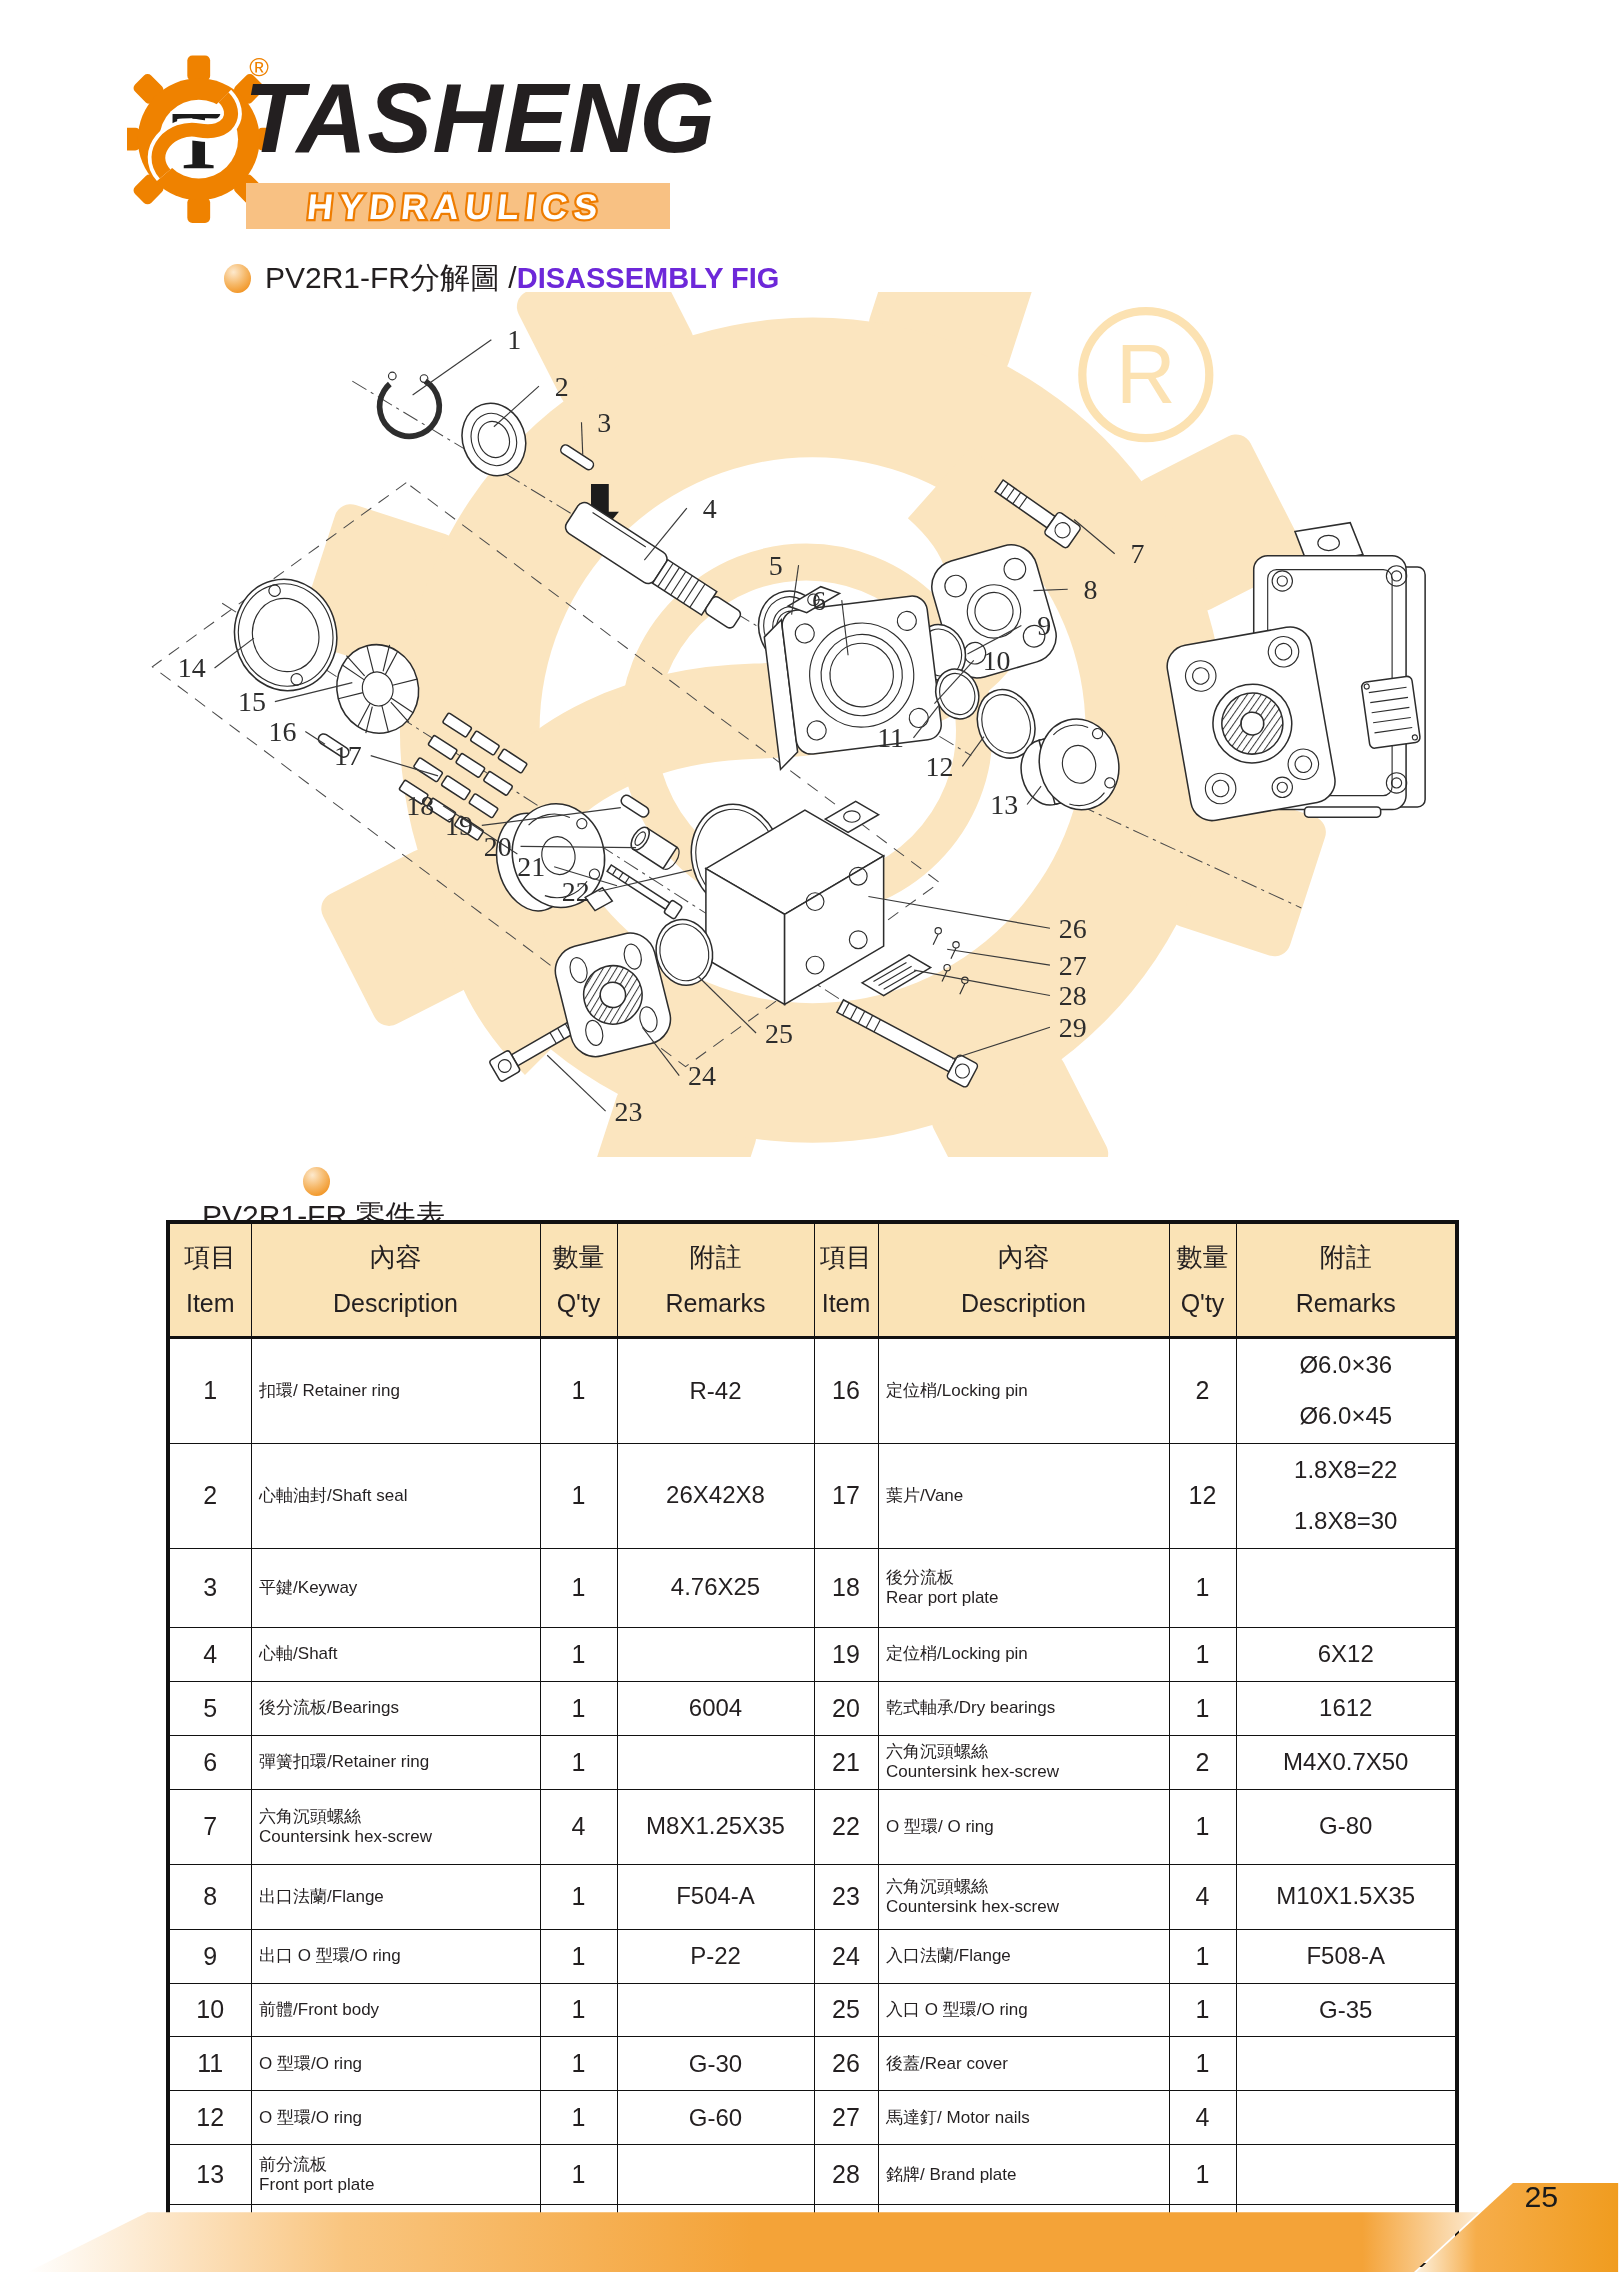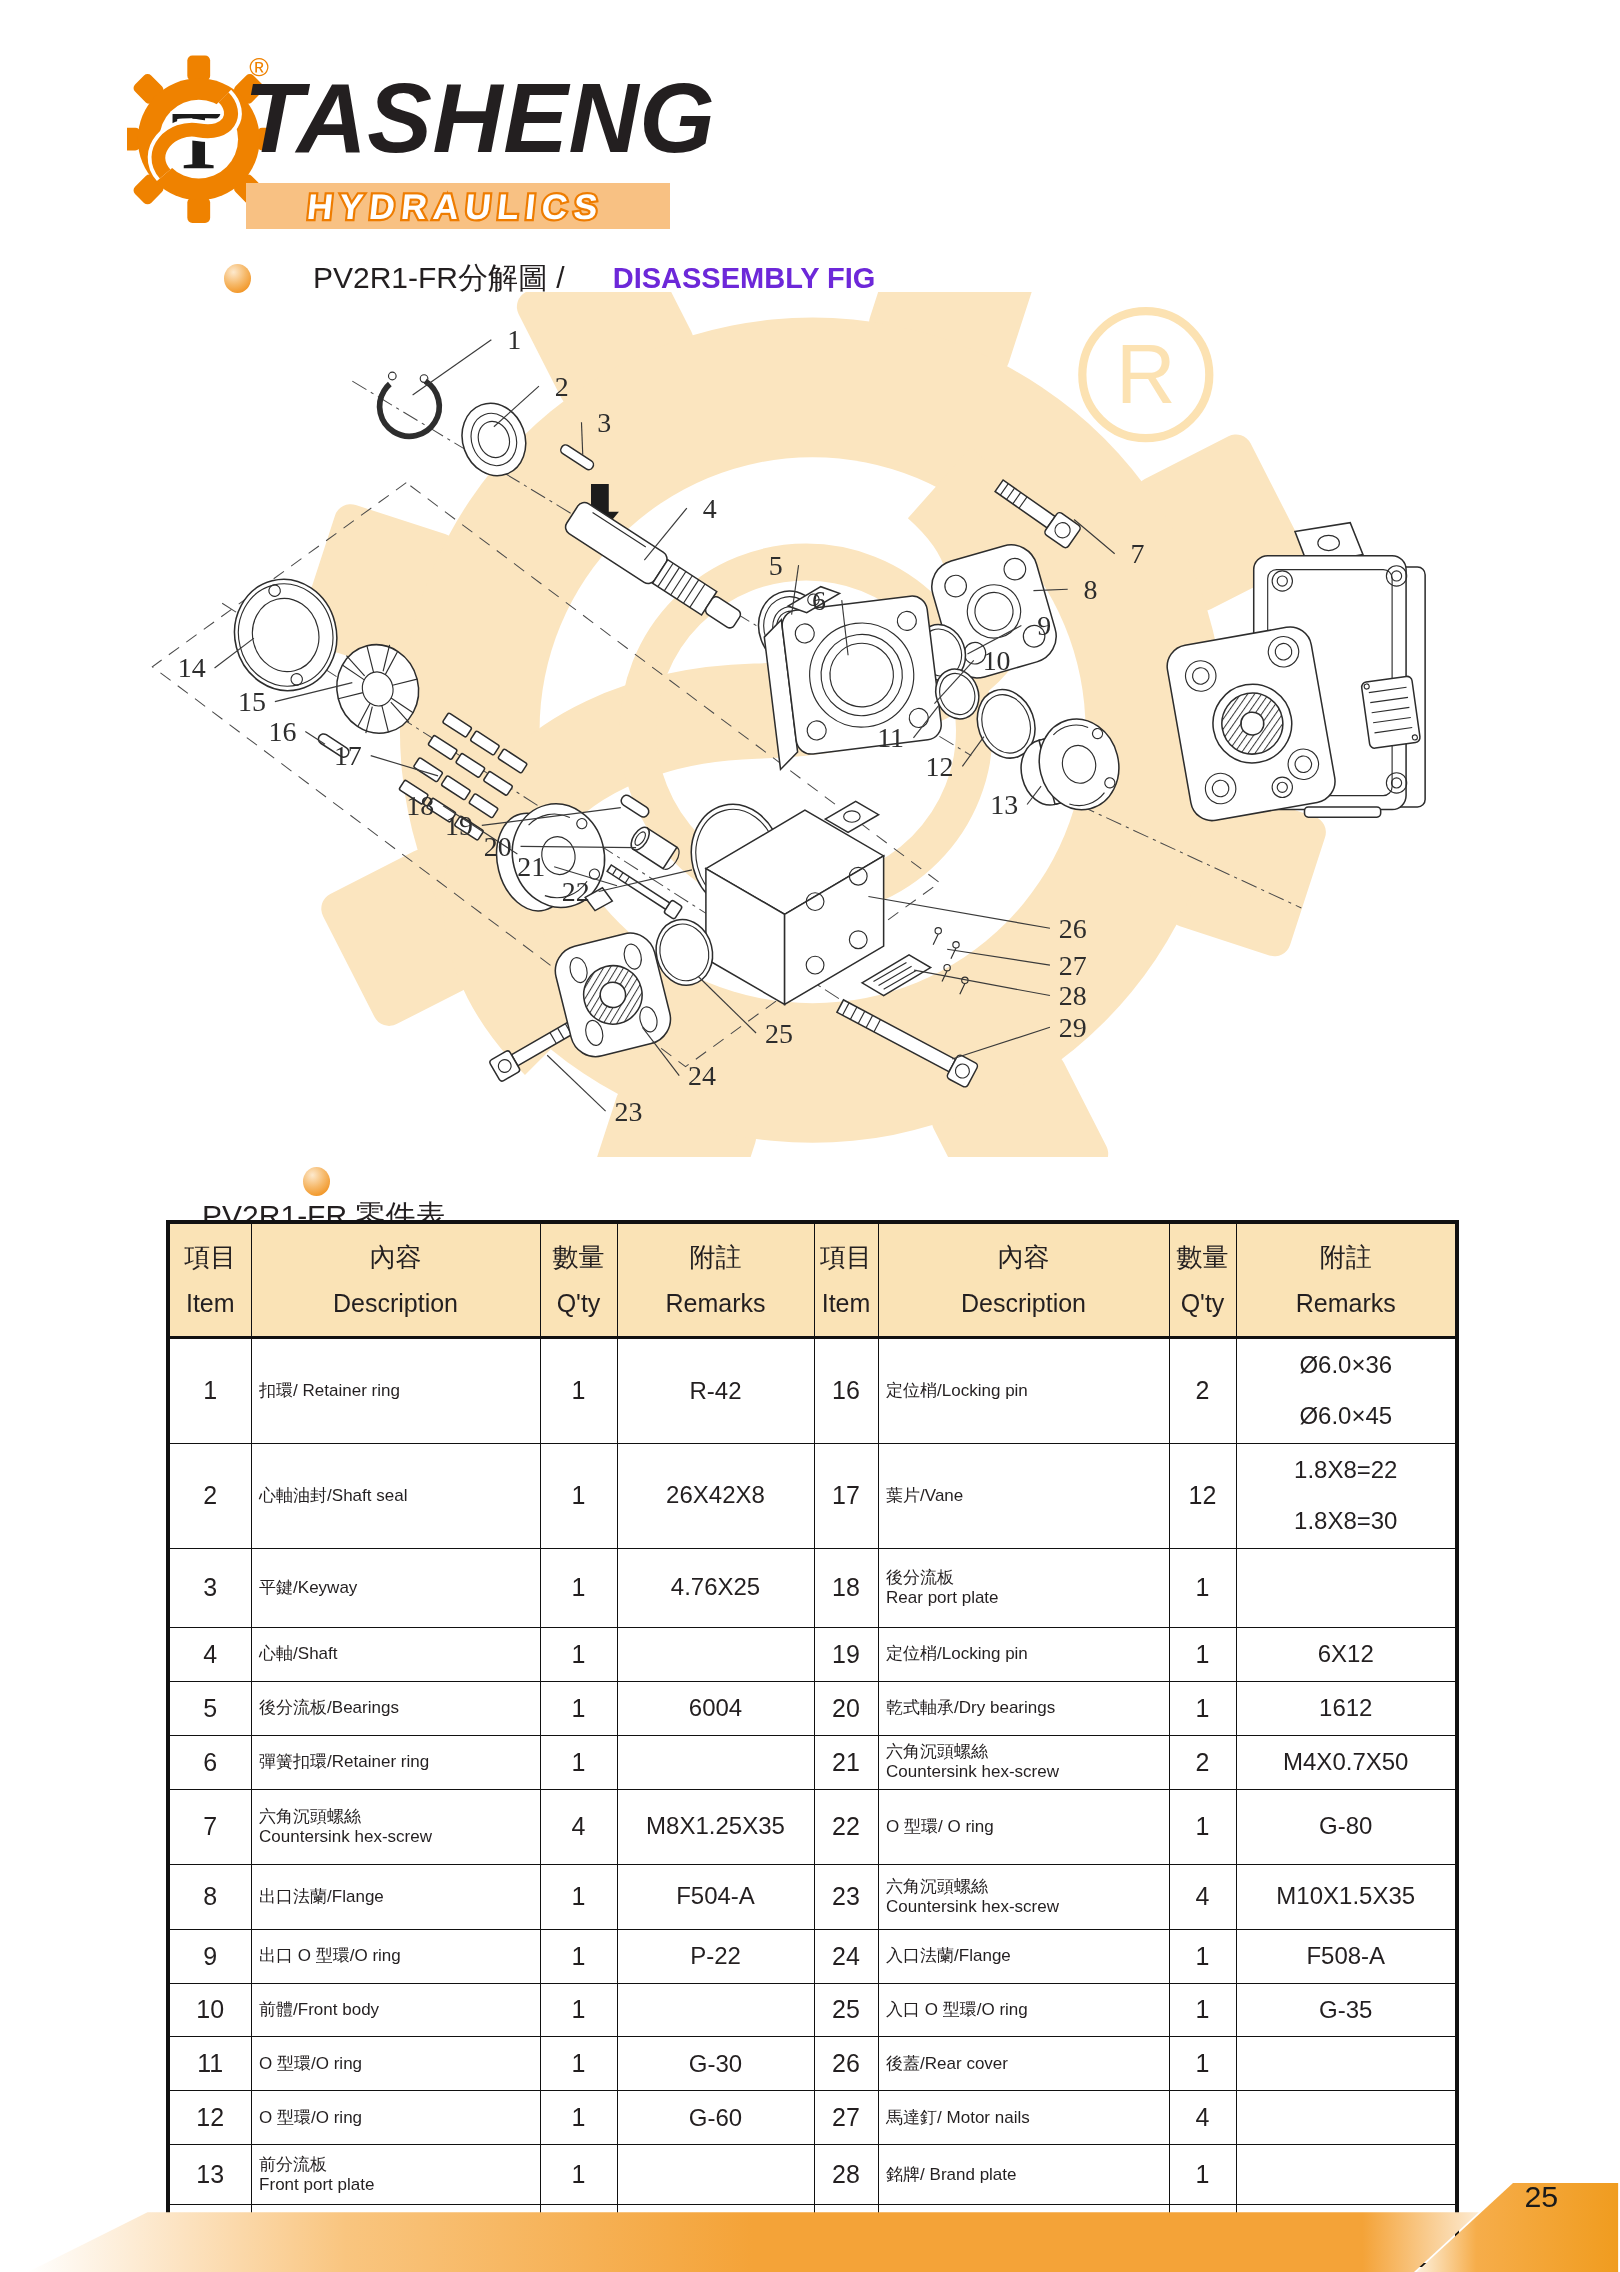--- a/index.html
+++ b/index.html
@@ -19,21 +19,21 @@
   .banner svg{position:absolute;left:0;top:0;}
   
   .sec-head{position:absolute;display:flex;align-items:center;}
   .bullet{
     width:27px;height:29px;border-radius:50%;
     background:radial-gradient(circle at 35% 28%, #fde9cd 0%, #f6b96a 45%, #ef8200 100%);
     margin-right:14px;flex:0 0 auto;
   }
   .h-zh{font-size:30px;color:#231f20;white-space:nowrap;}
   .h-en{font-size:29px;font-weight:bold;color:#6d28d9;white-space:nowrap;}
-  #head-disassembly{left:224px;top:259px;height:38px;gap:48px;}
+  #head-disassembly{left:224px;top:259px;height:38px;}
   #head-parts{left:188px;top:1167px;height:41px;flex-direction:column;}
   #head-parts .h-en{font-size:43px;}
   
   #diagram{position:absolute;left:0;top:292px;}
   .part{stroke:#2d2d2d;stroke-width:2.4;fill:#ffffff;}
   .thin{stroke:#2d2d2d;stroke-width:1.8;fill:none;}
   .dark{fill:#1c1c1c;stroke:none;}
   .lead{stroke:#3a3a3a;stroke-width:1.8;fill:none;}
   .dlabel{font-size:44px;fill:#2d2d2d;font-family:"Liberation Serif", serif;}
   .cline{stroke:#4a4a4a;stroke-width:1.6;fill:none;stroke-dasharray:26 8 5 8;}

